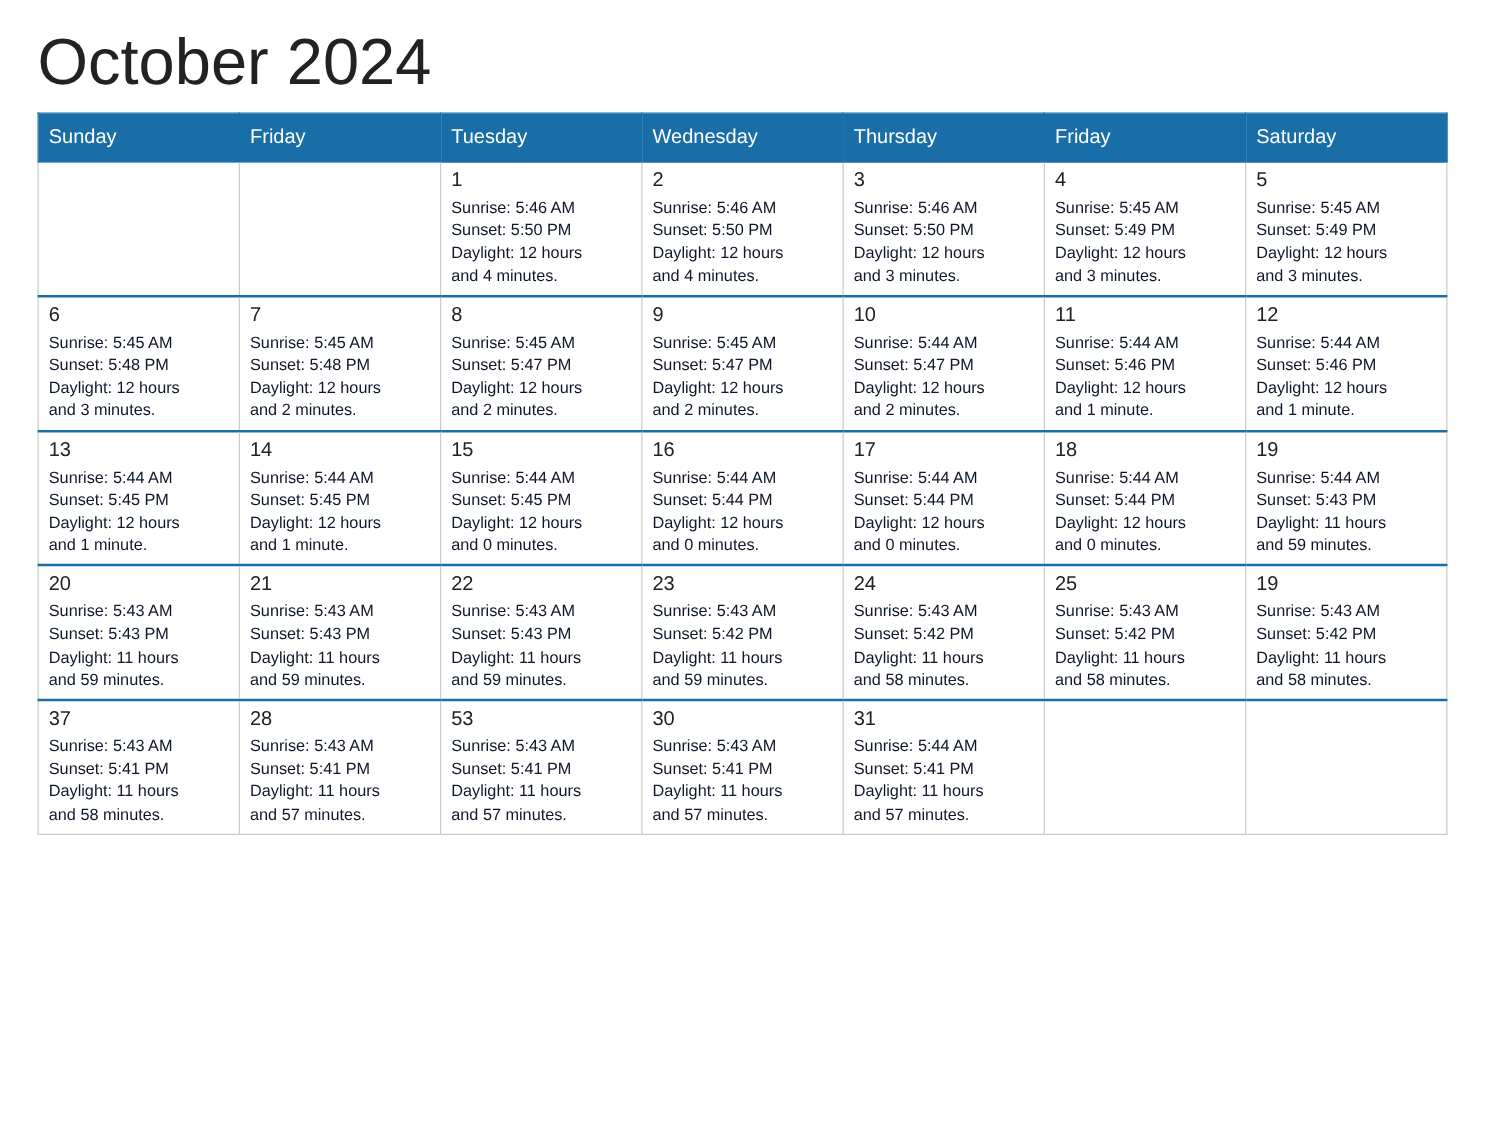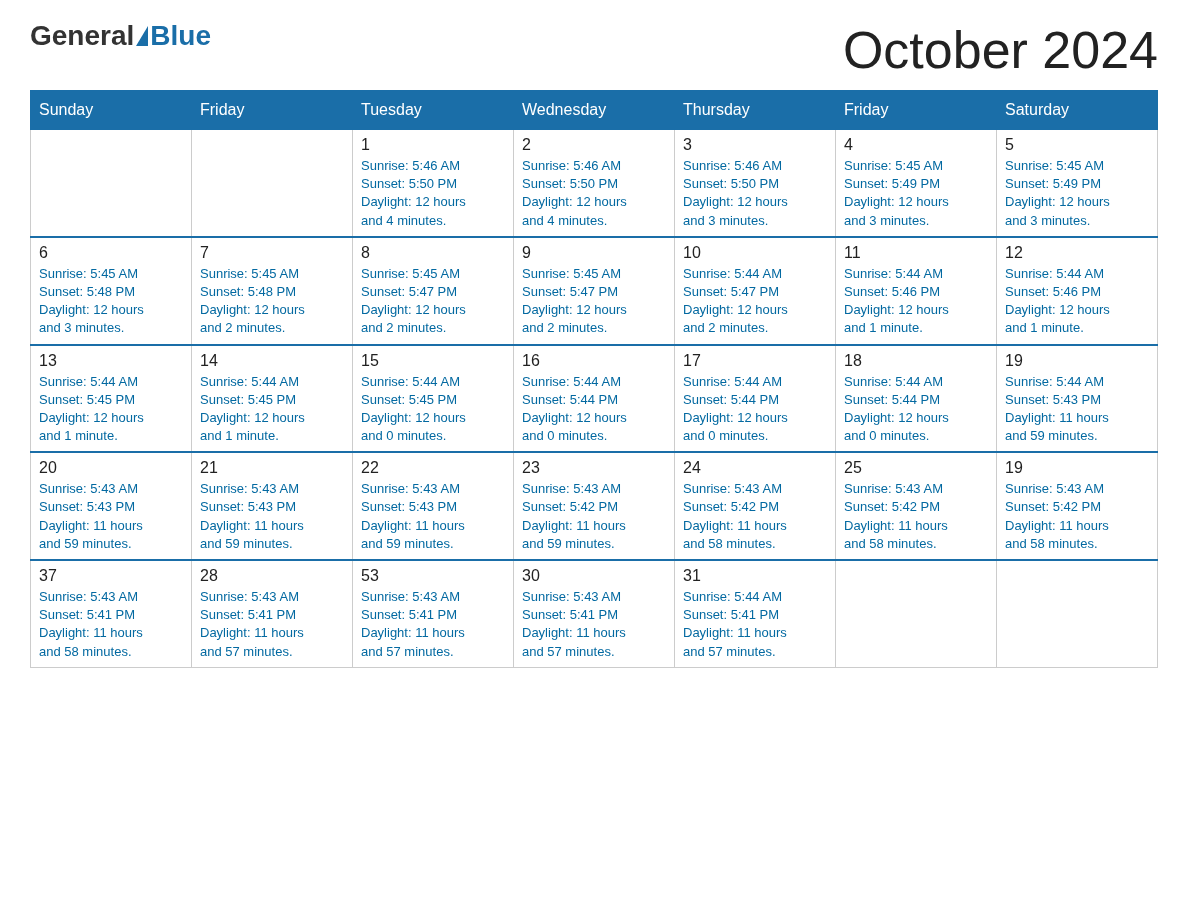--- a/index.html
+++ b/index.html
@@ -80,41 +80,34 @@
     }
     .day-number {
       font-size: 16px;
       font-weight: normal;
       color: #222;
       display: block;
       margin-bottom: 3px;
     }
     .day-info {
       font-size: 13px;
-      color: #0369a1;
+      color: #0f172a;
       line-height: 1.4;
     }
     .empty-cell {
       background: #fff;
     }
     .row-separator td {
       border-top: 2px solid #1a6ea8;
     }
   </style>
 </head>
 <body>
 
 <div class="header">
-  <div class="logo">
-    <div class="logo-text">
-      <span class="logo-general">General</span>
-      <span class="logo-triangle"></span>
-      <span class="logo-blue">Blue</span>
-    </div>
-  </div>
   <div class="title-section">
     <div class="month-title">October 2024</div>
   </div>
 </div>
 
 <table class="calendar">
   <thead>
     <tr>
     <th>Sunday</th>
         <th>Friday</th>

